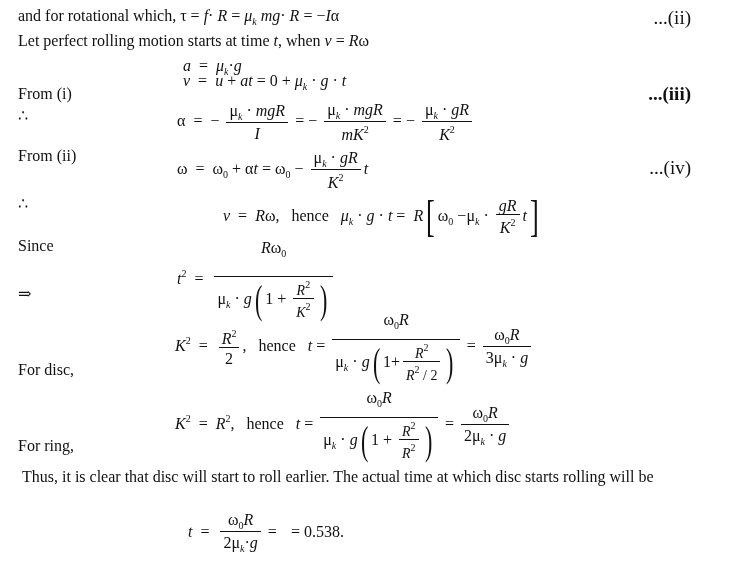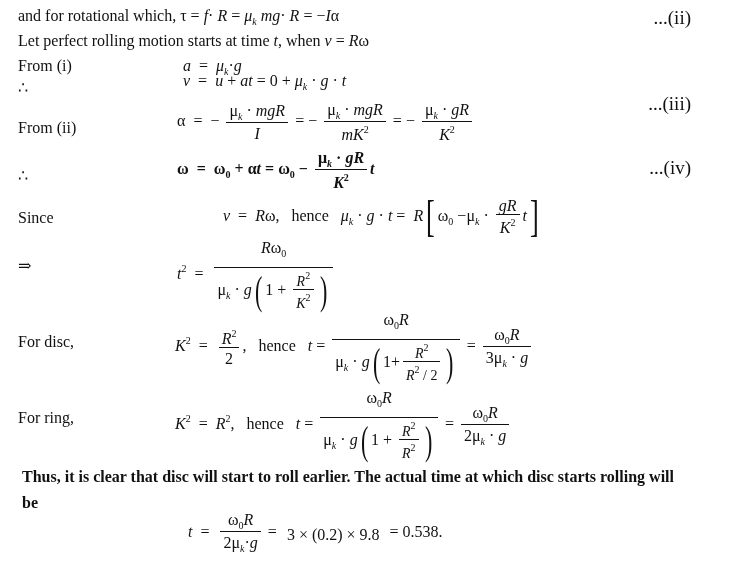--- a/index.html
+++ b/index.html
@@ -1,19 +1,19 @@
 <!DOCTYPE html>
 <html><head>
   <meta charset="utf-8">
   <style>
     html, body { margin:0; padding:0; background:#ffffff; }
     body { width:731px; height:561px; position:relative; overflow:hidden;
            font-family:"Liberation Serif", "DejaVu Serif", serif; color:#111; font-size:16px; }
     .abs { position:absolute; white-space:nowrap; line-height:1; }
-    .lbl { position:absolute; left:18px; white-space:nowrap; line-height:1; }
+    .lbl { position:absolute; left:18px; white-space:nowrap; line-height:1;margin-top:28px; }
     .eq { position:absolute; white-space:nowrap; line-height:1; }
     .tag { position:absolute; right:40px; white-space:nowrap; font-size:19px; line-height:1; }
     i, .it { font-style:italic; }
     sub { font-size:10px; vertical-align:-4px; }
     sup { font-size:10px; vertical-align:7px; }
     .frac { display:inline-block; vertical-align:middle; text-align:center; margin:0 3px; }
     .frac > .num { display:block; padding:0 3px; border-bottom:1px solid #111; }
     .frac > .den { display:block; padding:0 3px; padding-top:3px; }
     .paren { display:inline-block; vertical-align:middle; font-size:40px; transform:scaleX(0.55); line-height:1; font-weight:100; }
     .brack { display:inline-block; vertical-align:middle; font-size:44px; transform:scaleX(0.6); line-height:1; }
@@ -28,50 +28,50 @@
 </div>
 <div class="tag" style="top:8px;">...(ii)</div>
 
 <div class="abs" style="left:18px; top:33px;">Let perfect rolling motion starts at time <i>t</i>, when <i>v</i> = <i>R</i>ω</div>
 
 <div class="lbl" style="top:58px;">From (i)</div>
 <div class="eq" style="left:183px; top:58px;"><i>a</i> &nbsp;= &nbsp;<i>μ</i><sub><i>k</i></sub>·<i>g</i></div>
 
 <div class="lbl" style="top:80px;">∴</div>
 <div class="eq" style="left:183px; top:73px;"><i>v</i> &nbsp;= &nbsp;<i>u</i> + <i>at</i> = 0 + <i>μ</i><sub><i>k</i></sub> · <i>g</i> · <i>t</i></div>
-<div class="tag" style="top:94px;">...(iii)</div>
+<div class="tag" style="top:84px;font-weight:bold;">...(iii)</div>
 
 <div class="lbl" style="top:120px;">From (ii)</div>
 <div class="eq" style="left:177px; top:102px;">
   α &nbsp;= &nbsp;− <span class="frac"><span class="num">μ<sub><i>k</i></sub> · <i>mgR</i></span><span class="den"><i>I</i></span></span> = − <span class="frac"><span class="num">μ<sub><i>k</i></sub> · <i>mgR</i></span><span class="den"><i>mK</i><sup>2</sup></span></span> = − <span class="frac"><span class="num">μ<sub><i>k</i></sub> · <i>gR</i></span><span class="den"><i>K</i><sup>2</sup></span></span>
 </div>
 
 <div class="lbl" style="top:168px;">∴</div>
-<div class="eq" style="left:177px; top:150px;font-weight:bold;">
+<div class="eq" style="left:177px; top:150px;">
   ω &nbsp;= &nbsp;ω<sub>0</sub> + α<i>t</i> = ω<sub>0</sub> − <span class="frac"><span class="num">μ<sub><i>k</i></sub> · <i>gR</i></span><span class="den"><i>K</i><sup>2</sup></span></span><i>t</i>
 </div>
 <div class="tag" style="top:158px;">...(iv)</div>
 
 <div class="lbl" style="top:210px;">Since</div>
 <div class="eq" style="left:183px; top:195px;margin-left:40px;">
   <i>v</i> &nbsp;= &nbsp;<i>R</i>ω, &nbsp;&nbsp;<span>hence</span> &nbsp;&nbsp;<i>μ</i><sub><i>k</i></sub> · <i>g</i> · <i>t</i> = &nbsp;<i>R</i><span class="brack">[</span>ω<sub>0</sub> −μ<sub><i>k</i></sub> · <span class="frac"><span class="num"><i>gR</i></span><span class="den"><i>K</i><sup>2</sup></span></span><i>t</i><span class="brack">]</span>
 </div>
 
 <div class="lbl" style="top:258px;">⇒</div>
 <div class="eq" style="left:177px; top:240px;">
-  <i>t</i><sup>2</sup> &nbsp;= &nbsp;<span class="frac"><span class="num" style="padding-bottom:8px;"><i>R</i>ω<sub>0</sub></span><span class="den">μ<sub><i>k</i></sub> · <i>g</i><span class="paren">(</span>1 + <span class="frac sfrac"><span class="num"><i>R</i><sup>2</sup></span><span class="den"><i>K</i><sup>2</sup></span></span><span class="paren">)</span></span></span>
+  <i>t</i><sup>2</sup> &nbsp;= &nbsp;<span class="frac"><span class="num" style="padding-bottom:17px;"><i>R</i>ω<sub>0</sub></span><span class="den">μ<sub><i>k</i></sub> · <i>g</i><span class="paren">(</span>1 + <span class="frac sfrac"><span class="num"><i>R</i><sup>2</sup></span><span class="den"><i>K</i><sup>2</sup></span></span><span class="paren">)</span></span></span>
 </div>
 
 <div class="lbl" style="top:334px;">For disc,</div>
 <div class="eq" style="left:175px; top:312px;">
   <i>K</i><sup>2</sup> &nbsp;= &nbsp;<span class="frac"><span class="num"><i>R</i><sup>2</sup></span><span class="den">2</span></span>, &nbsp;&nbsp;<span>hence</span> &nbsp;&nbsp;<i>t</i> = <span class="frac"><span class="num" style="padding-bottom:8px;">ω<sub>0</sub><i>R</i></span><span class="den">μ<sub><i>k</i></sub> · <i>g</i><span class="paren">(</span>1+<span class="frac sfrac"><span class="num"><i>R</i><sup>2</sup></span><span class="den"><i>R</i><sup>2</sup> / 2</span></span><span class="paren">)</span></span></span> = <span class="frac"><span class="num">ω<sub>0</sub><i>R</i></span><span class="den">3μ<sub><i>k</i></sub> · <i>g</i></span></span>
 </div>
 
 <div class="lbl" style="top:410px;">For ring,</div>
 <div class="eq" style="left:175px; top:390px;">
   <i>K</i><sup>2</sup> &nbsp;= &nbsp;<i>R</i><sup>2</sup>, &nbsp;&nbsp;<span>hence</span> &nbsp;&nbsp;<i>t</i> = <span class="frac"><span class="num" style="padding-bottom:8px;">ω<sub>0</sub><i>R</i></span><span class="den">μ<sub><i>k</i></sub> · <i>g</i><span class="paren">(</span>1 + <span class="frac sfrac"><span class="num"><i>R</i><sup>2</sup></span><span class="den"><i>R</i><sup>2</sup></span></span><span class="paren">)</span></span></span> = <span class="frac"><span class="num">ω<sub>0</sub><i>R</i></span><span class="den">2μ<sub><i>k</i></sub> · <i>g</i></span></span>
 </div>
 
-<div class="para" style="top:464px;font-weight:bold;">Thus, it is clear that disc will start to roll earlier. The actual time at which disc starts rolling will be</div>
+<div class="para" style="top:464px;">Thus, it is clear that disc will start to roll earlier. The actual time at which disc starts rolling will be</div>
 
 <div class="eq" style="left:188px; top:512px;">
-  <i>t</i> &nbsp;= &nbsp;<span class="frac"><span class="num">ω<sub>0</sub><i>R</i></span><span class="den">2μ<sub><i>k</i></sub>·<i>g</i></span></span> = <span class="frac"><span class="den">3 × (0.2) × 9.8</span></span> <span>= 0.538.</span>
+  <i>t</i> &nbsp;= &nbsp;<span class="frac"><span class="num">ω<sub>0</sub><i>R</i></span><span class="den">2μ<sub><i>k</i></sub>·<i>g</i></span></span> = <span class="frac"></span> <span>= 0.538.</span>
 </div>
 
 </body></html>

